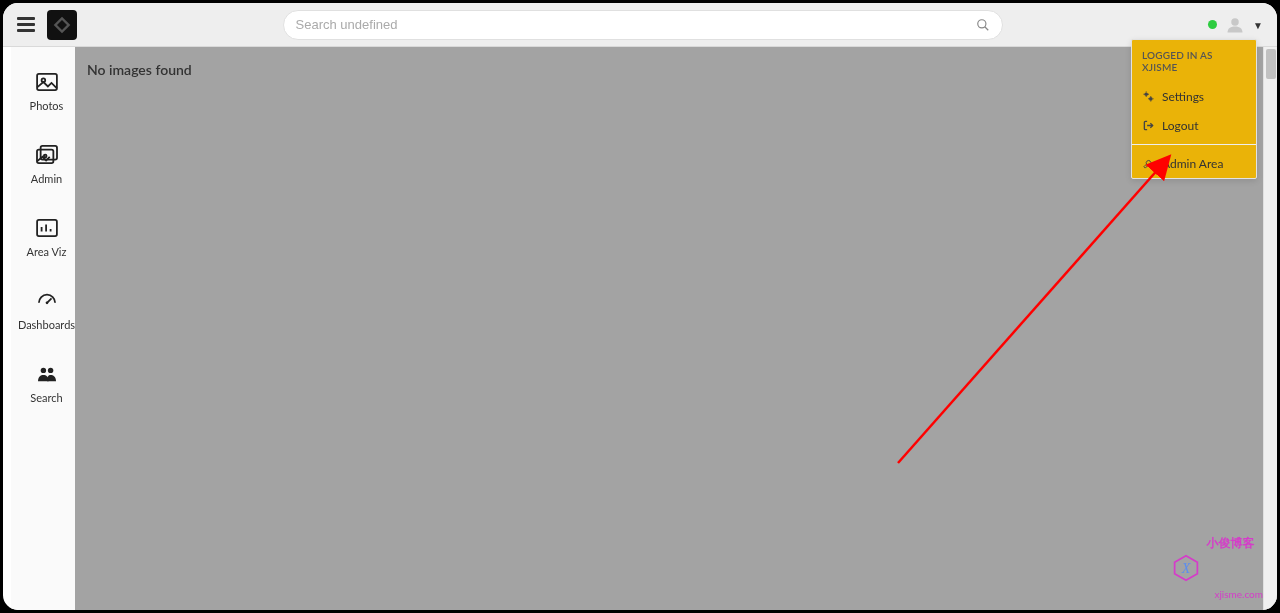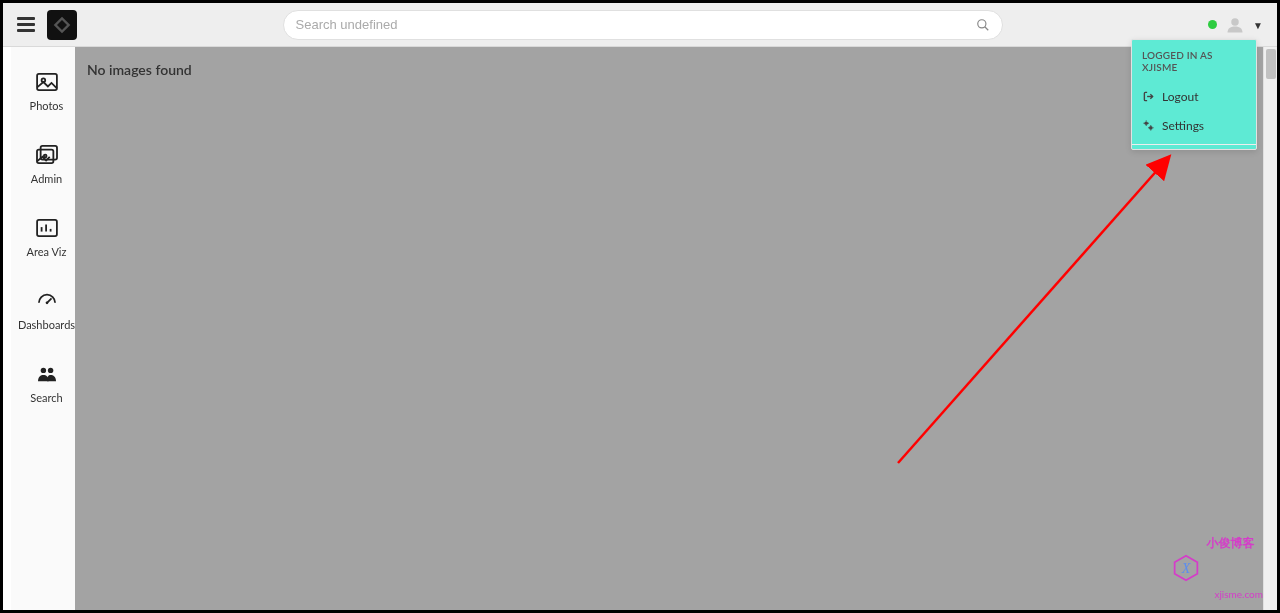--- a/index.html
+++ b/index.html
@@ -9,20 +9,21 @@
       height: 613px;
       background: #000;
       overflow: hidden;
       position: relative;
     }
     .outer-frame {
       position: absolute;
       top: 3px; left: 3px; right: 3px; bottom: 3px;
       background: #fff;
       overflow: hidden;
+      border-radius: 15px;
     }
     
     .header {
       height: 44px;
       background: #eeeeee;
       border-bottom: 1px solid #d9d9d9;
       display: flex;
       align-items: center;
       padding: 0 10px 0 12px;
       gap: 10px;
@@ -116,21 +117,21 @@
       font-size: 14px;
       font-weight: 600;
       color: #333;
     }
     
     .dropdown {
       position: absolute;
       top: 36px;
       right: 20px;
       width: 126px;
-      background: #5eead4;
+      background: #eab308;
       border: 1px solid #e2e2e2;
       border-radius: 2px;
       box-shadow: 0 2px 6px rgba(0,0,0,0.12);
       font-size: 12px;
       z-index: 100;
     }
     .dropdown .dd-header {
       padding: 9px 10px;
       font-size: 10px;
       color: #555;
@@ -291,39 +292,47 @@
   </div>
 
   <div class="scrollbar-track">
     <div class="scrollbar-thumb"></div>
   </div>
 
   <div class="dropdown">
     <div class="dd-header">LOGGED IN AS XJISME</div>
     <div class="dd-item">
       <span class="dd-icon">
+        <svg width="11" height="11" viewBox="0 0 24 24" fill="currentColor">
+            <circle cx="7" cy="7" r="4"></circle>
+            <circle cx="17" cy="17" r="4"></circle>
+            <path d="M7 1v2M7 11v2M1 7h2M11 7h2M17 11v2M17 21v2M11 17h2M21 17h2" stroke="currentColor" stroke-width="2"></path>
+          </svg>
+      </span>
+      <span>Settings</span>
+    </div>
+    <div class="dd-item">
+      <span class="dd-icon">
         <svg width="11" height="11" viewBox="0 0 24 24" fill="none" stroke="currentColor" stroke-width="3">
             <path d="M9 21H5a2 2 0 0 1-2-2V5a2 2 0 0 1 2-2h4"></path>
             <polyline points="16 17 21 12 16 7"></polyline>
             <line x1="21" y1="12" x2="9" y2="12"></line>
           </svg>
       </span>
       <span>Logout</span>
     </div>
+    <div class="dd-sep"></div>
     <div class="dd-item">
       <span class="dd-icon">
-        <svg width="11" height="11" viewBox="0 0 24 24" fill="currentColor">
-            <circle cx="7" cy="7" r="4"></circle>
-            <circle cx="17" cy="17" r="4"></circle>
-            <path d="M7 1v2M7 11v2M1 7h2M11 7h2M17 11v2M17 21v2M11 17h2M21 17h2" stroke="currentColor" stroke-width="2"></path>
-          </svg>
-      </span>
-      <span>Settings</span>
-    </div>
-    <div class="dd-sep"></div>
+        <svg width="11" height="11" viewBox="0 0 24 24" fill="none" stroke="currentColor" stroke-width="2">
+            <path d="M14.7 6.3a5 5 0 0 0-6.9 6.9L2 19l3 3 5.8-5.8a5 5 0 0 0 6.9-6.9L15 7l-1-1 .7.3z"></path>
+          </svg>
+      </span>
+      <span>Admin Area</span>
+    </div>
   </div>
 
   <svg class="arrow-svg" width="1274" height="607">
     <defs>
       <marker id="ah" markerWidth="10" markerHeight="10" refX="8" refY="5" orient="auto">
         <path d="M0,0 L10,5 L0,10 Z" fill="#ff0000"></path>
       </marker>
     </defs>
     <line x1="895" y1="460" x2="1165" y2="155" stroke="#ff0000" stroke-width="2.5" marker-end="url(#ah)"></line>
   </svg>

